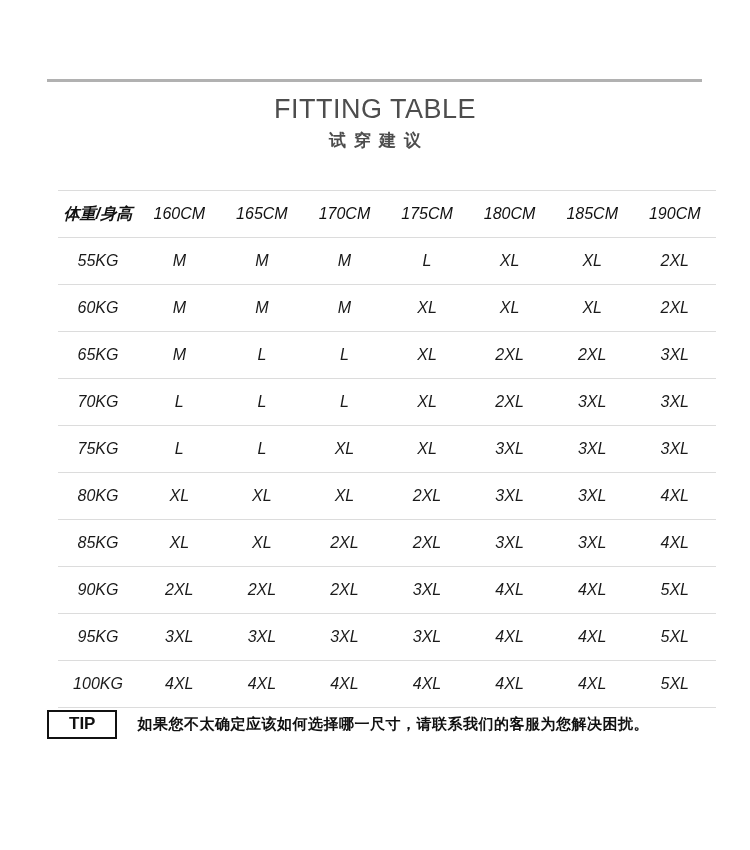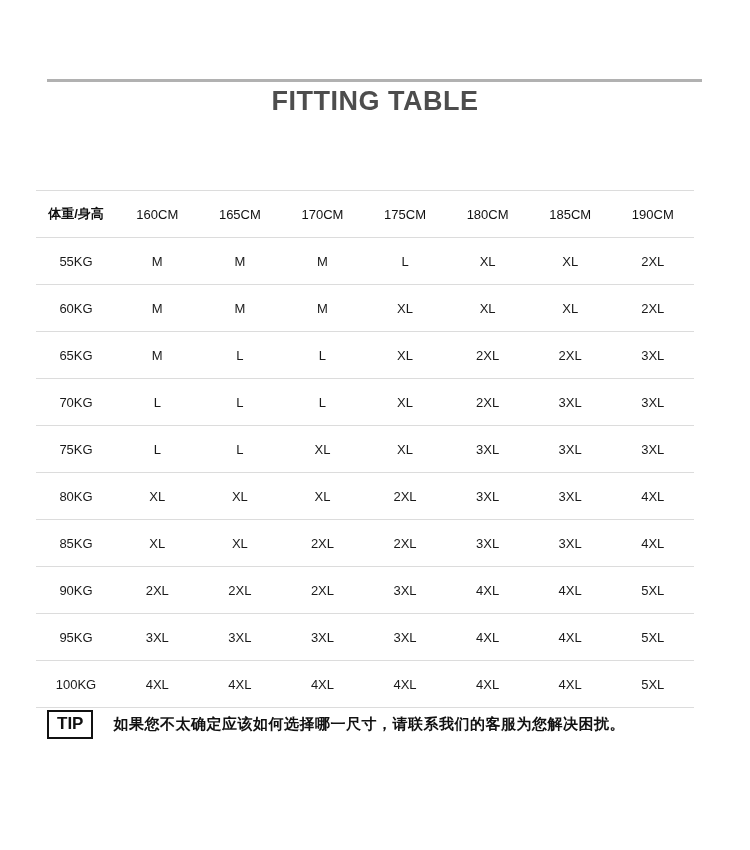--- a/index.html
+++ b/index.html
@@ -26,38 +26,40 @@
   .title-block {
     position: absolute;
     top: 88px;
     left: 0;
     width: 750px;
     text-align: center;
     color: var(--title-color, #4d4d4d);
   }
   .title-block .main-title {
     font-size: 27px;
-    font-weight: 700;
+    font-weight: 400;
     letter-spacing: 0.5px;
     line-height: 1;
+    margin-top: 8px;
   }
   .title-block .sub-title {
     margin-top: 9px;
     font-size: 17px;
     font-weight: 600;
     letter-spacing: 8px;
     padding-left: 8px; 
     line-height: 1;
   }
   .size-table {
     position: absolute;
     top: 190px;
-    left: 36px;
+    left: 58px;
     width: 658px;
-    font-size: 13px;
+    font-size: 16px;
+    font-style: italic;
   }
   .trow {
     display: flex;
     align-items: center;
     height: 46px;
     border-bottom: 1px solid var(--rule-light, #dcdcdc);
   }
   .trow.header {
     border-top: 1px solid var(--rule-light, #dcdcdc);
     font-weight: 500;
@@ -78,41 +80,42 @@
     position: absolute;
     left: 47px;
     top: 710px;
     width: 658px;
     display: flex;
     align-items: center;
   }
   .tip-badge {
     flex: 0 0 auto;
     border: 2px solid #111111;
-    padding: 3px 8px;
+    padding: 3px 20px;
     font-size: 17px;
     font-weight: 700;
     color: #111111;
     line-height: 1.1;
   }
   .tip-text {
     margin-left: 20px;
     font-size: 15px;
     font-weight: 700;
     color: #111111;
     letter-spacing: 0.5px;
   }
 </style>
 </head>
 <body style="color: rgb(26, 26, 26);">
 
 <div class="top-divider"></div>
 
 <div class="title-block">
   <div class="main-title">FITTING TABLE</div>
+  <div class="sub-title">试穿建议</div>
 </div>
 
 <div class="size-table">
   <div class="trow header">
     <div class="cell first corner">体重/身高</div>
 
   <div class="cell">160CM</div>
       <div class="cell">165CM</div>
       <div class="cell">170CM</div>
       <div class="cell">175CM</div>

